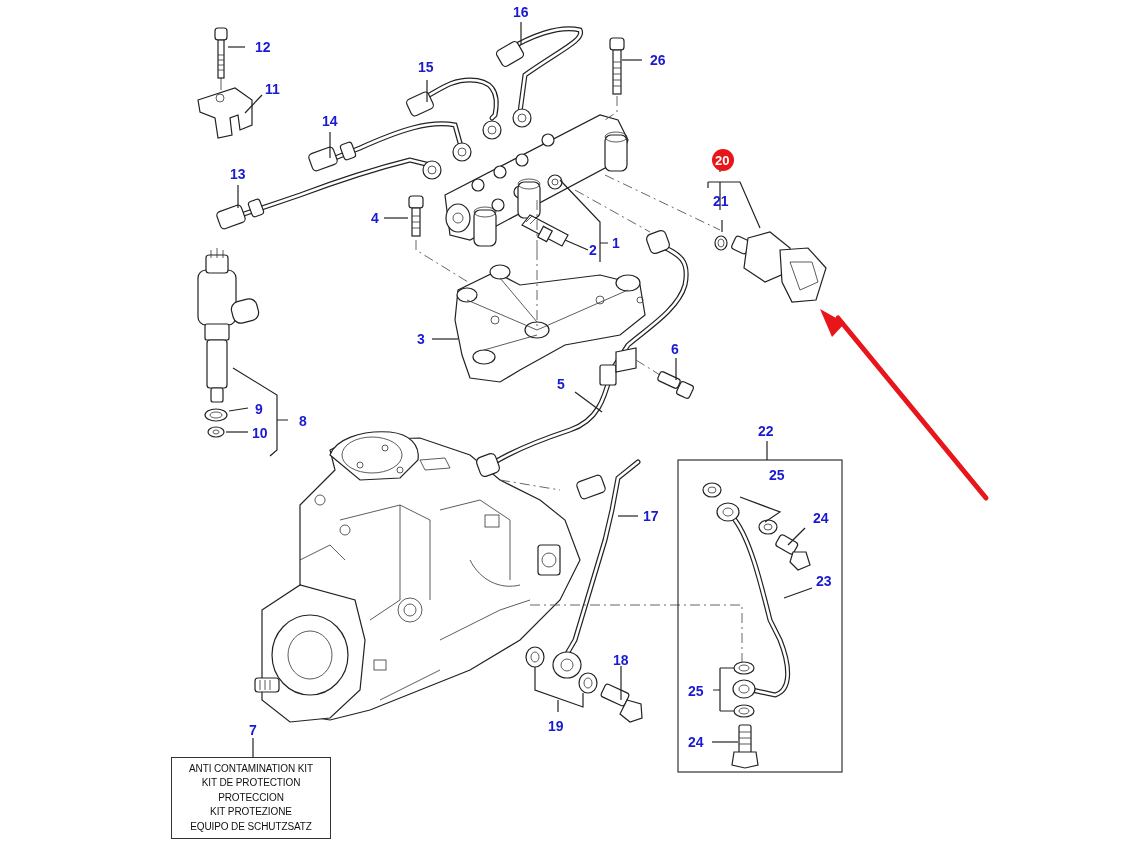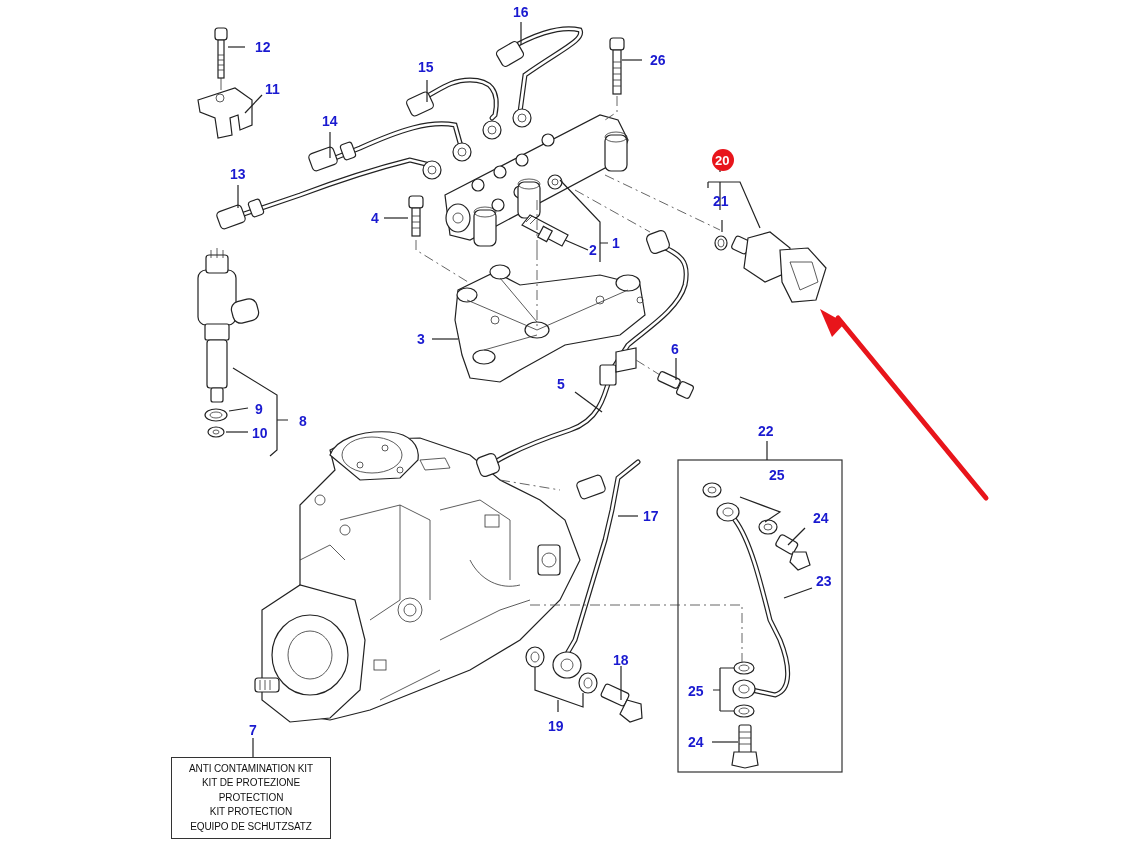--- a/index.html
+++ b/index.html
@@ -329,17 +329,17 @@
     <text class="callout" x="813" y="523">24</text>
     <text class="callout" x="688" y="747">24</text>
     <text class="callout" x="769" y="480">25</text>
     <text class="callout" x="688" y="696">25</text>
     <text class="callout" x="650" y="65">26</text>
   </g>
 </svg>
 
 <div class="kit-box">
   <div class="kit-line">ANTI CONTAMINATION KIT</div>
-  <div class="kit-line">KIT DE PROTEZIONE</div>
-  <div class="kit-line">PROTECTION</div>
-  <div class="kit-line">KIT PROTECTION</div>
+  <div class="kit-line">KIT DE PROTECTION</div>
+  <div class="kit-line">PROTECCION</div>
+  <div class="kit-line">KIT PROTEZIONE</div>
   <div class="kit-line">EQUIPO DE SCHUTZSATZ</div>
 </div>
 
 </body></html>

